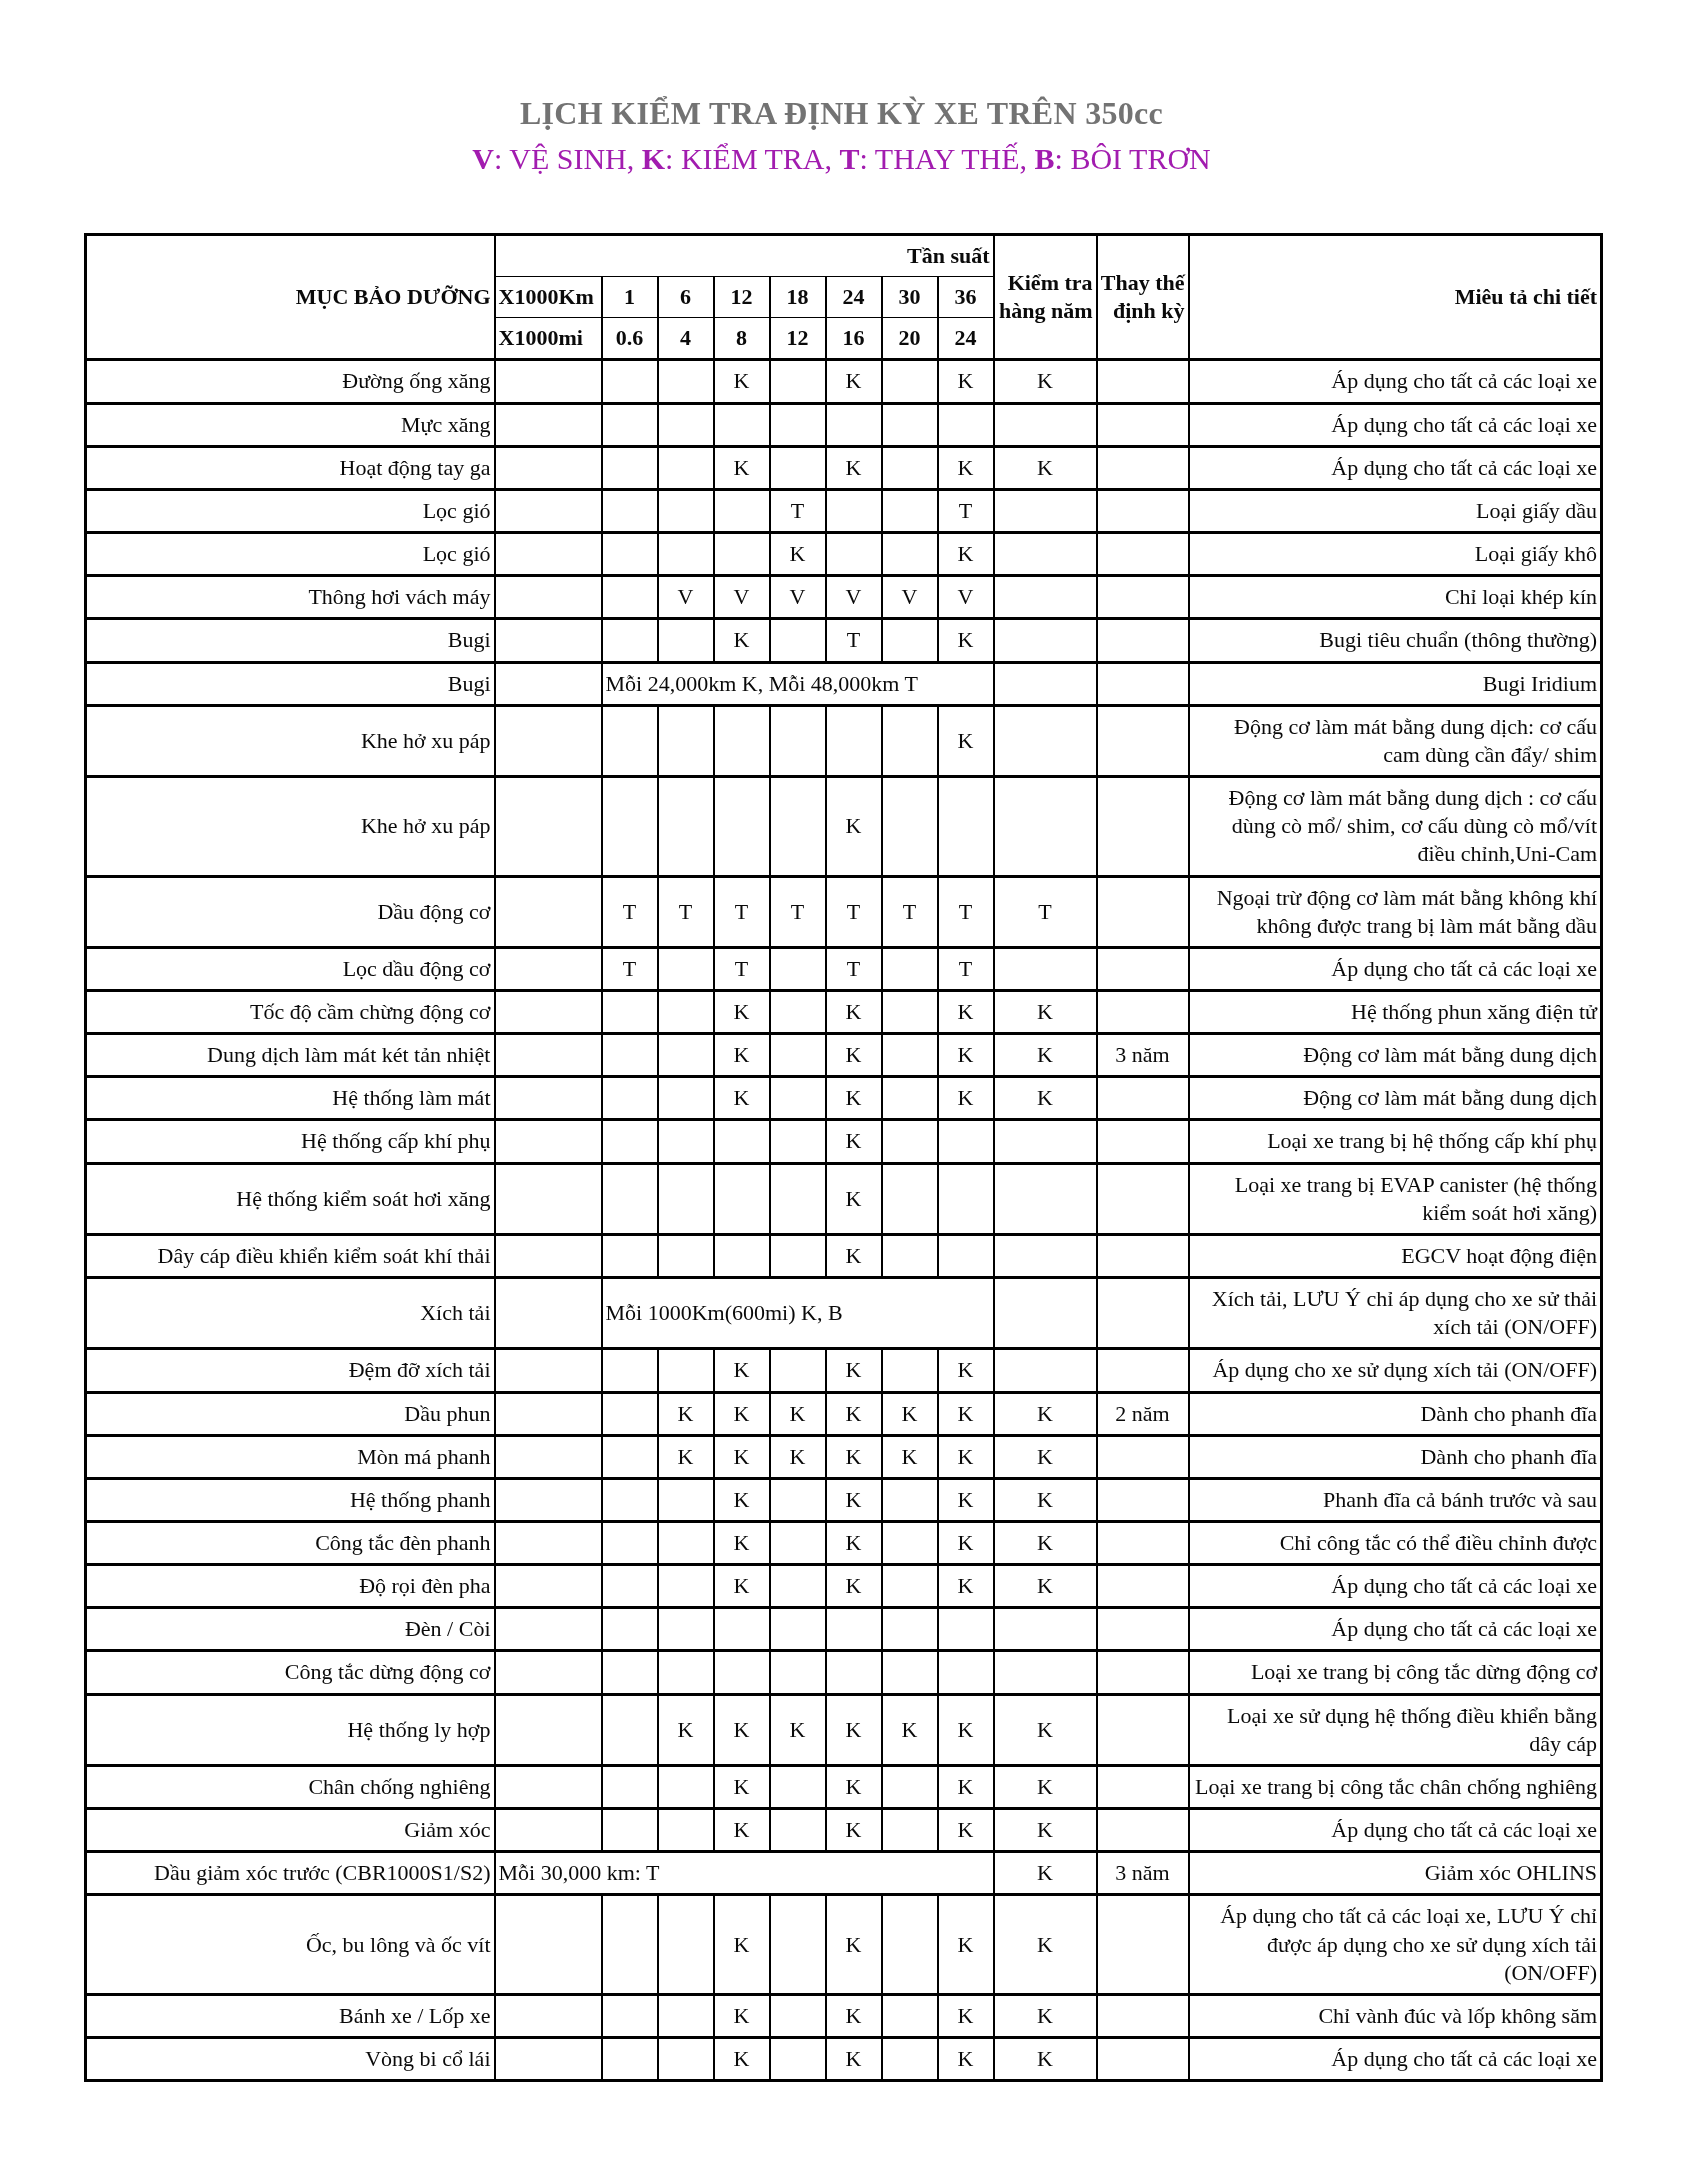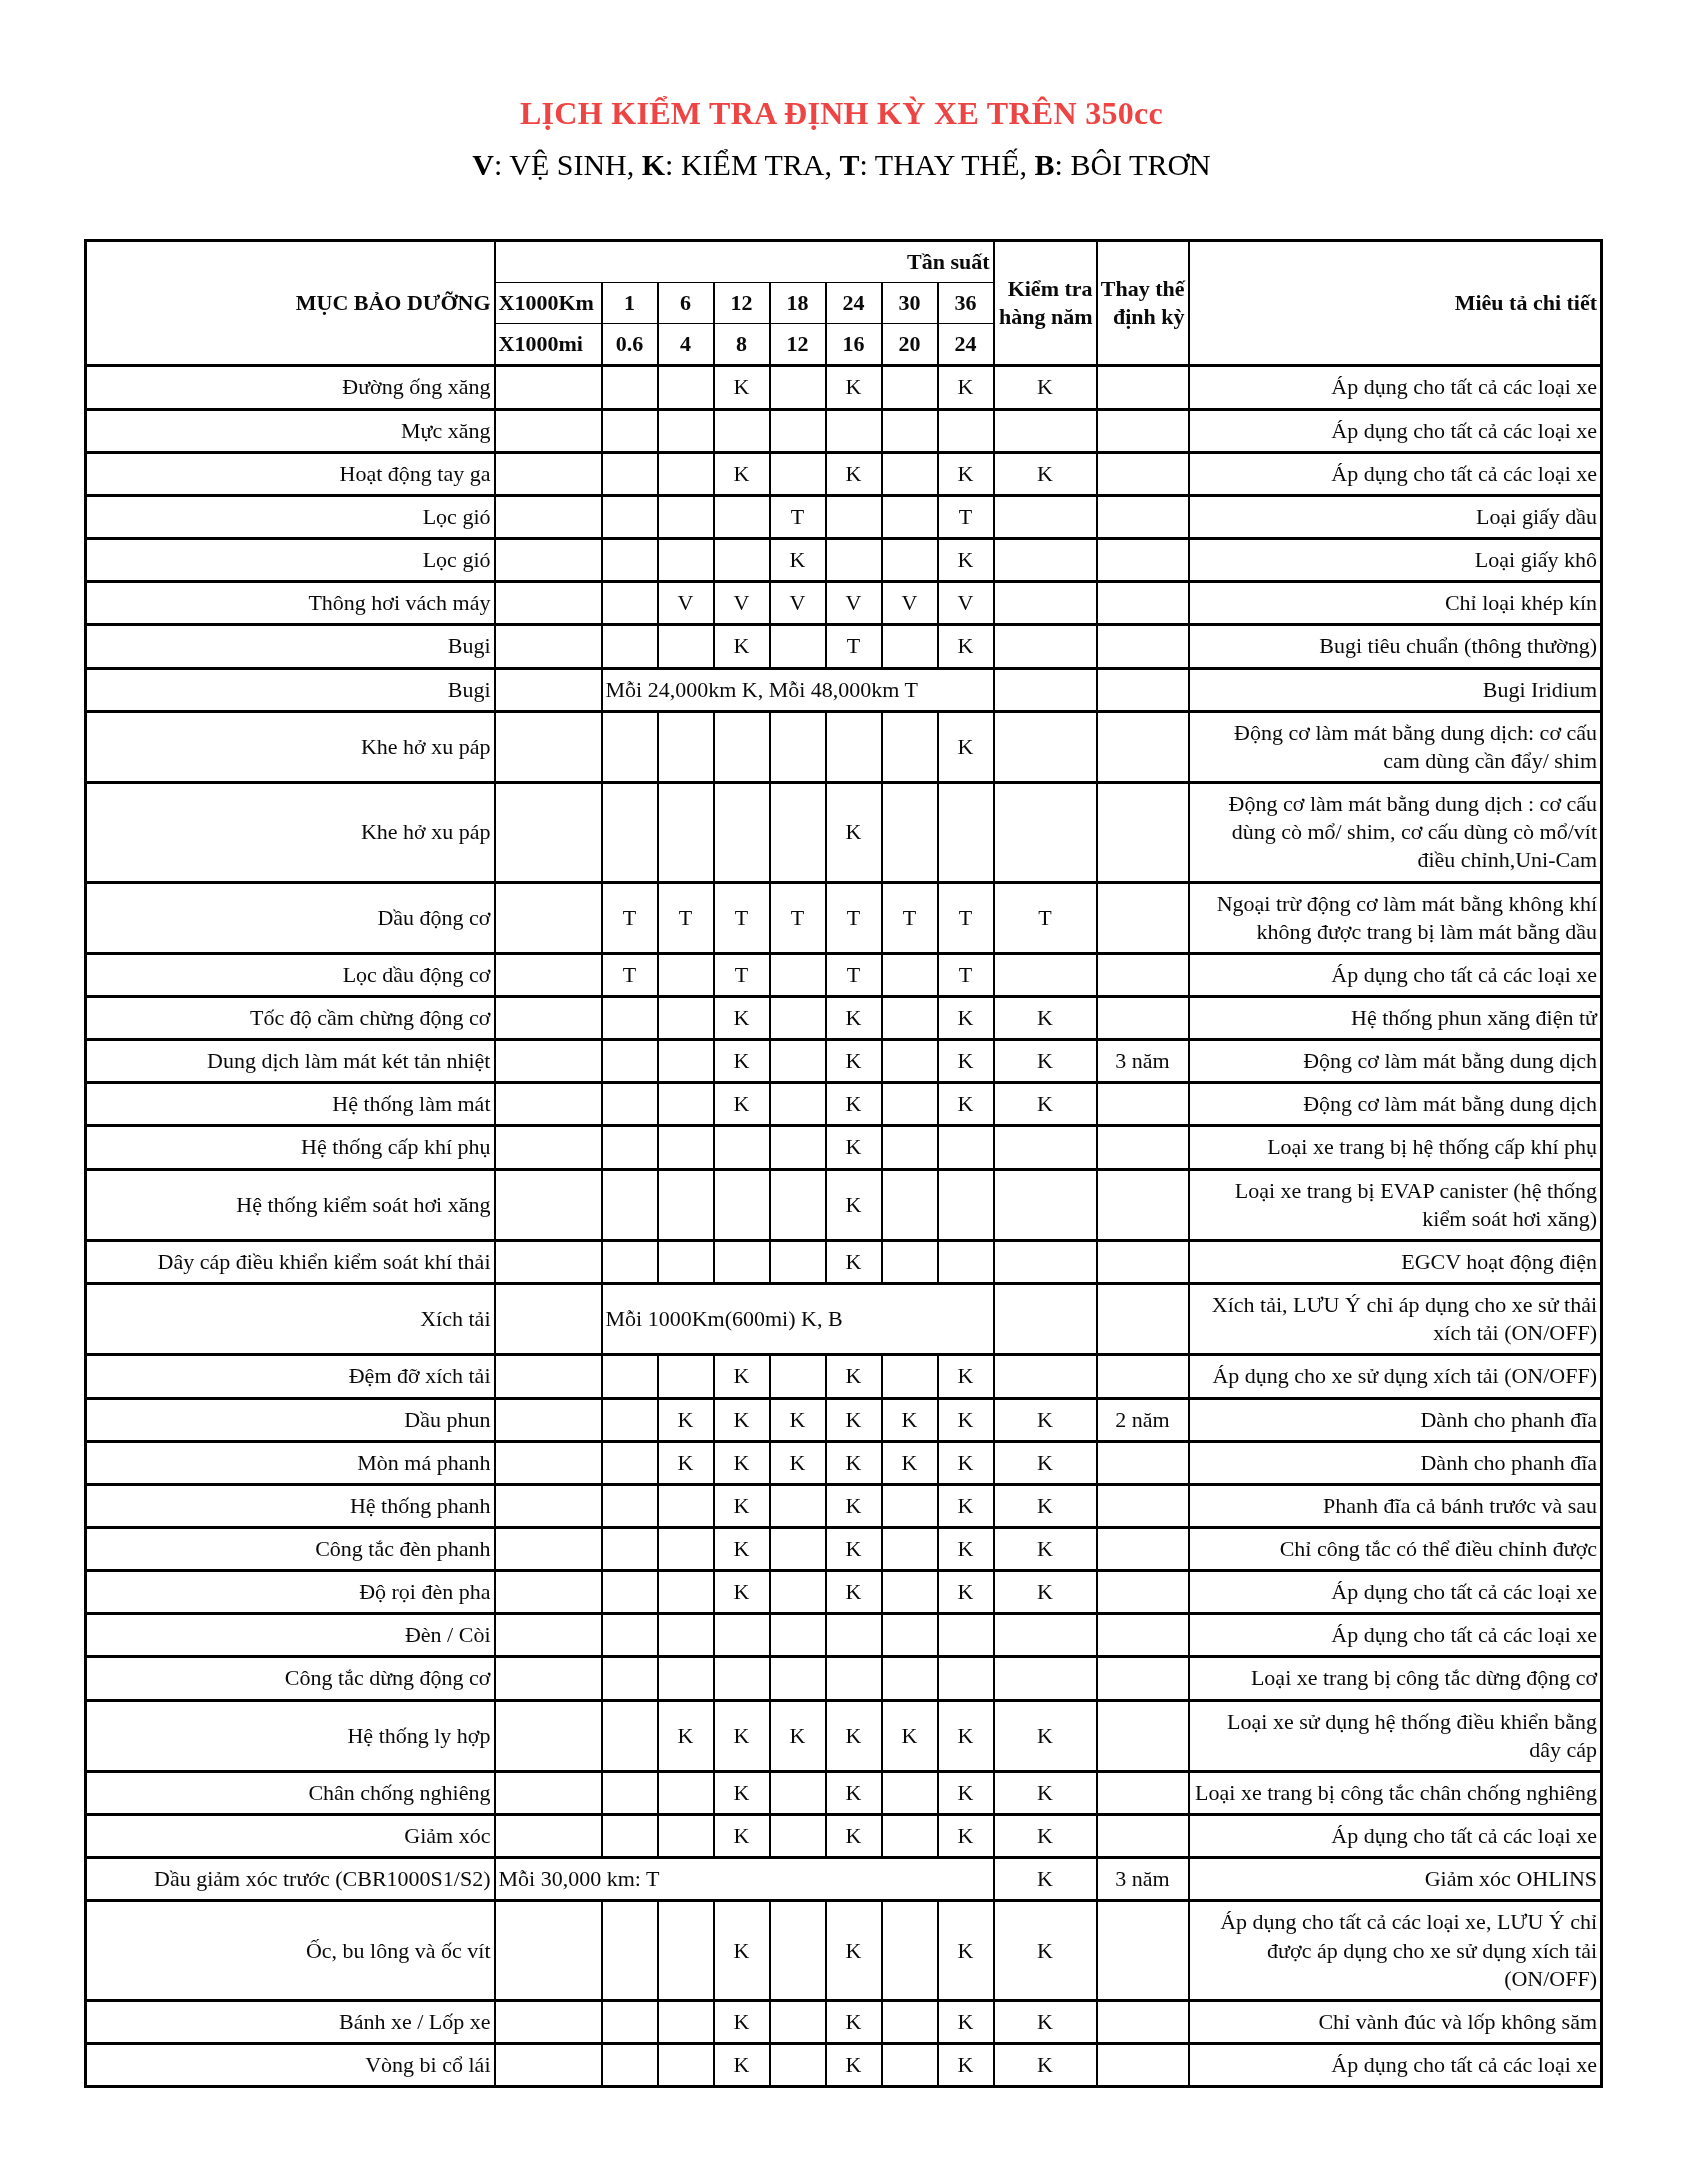--- a/index.html
+++ b/index.html
@@ -8,27 +8,27 @@
     width:1683px;height:2178px;
     background:#fff;color:#000;
     font-family:"Liberation Serif","DejaVu Serif",serif;
     overflow:hidden;
   }
   .title{
     padding-top:95px;
     text-align:center;
     font-size:32px;font-weight:bold;
     letter-spacing:0.3px;
-    color:#ef4444;
+    color:#737373;
   }
   .subtitle{
     text-align:center;
     font-size:30px;
-    margin-top:16px;
-    color:#000000;
+    margin-top:10px;
+    color:#a21caf;
   }
   .subtitle b{font-weight:bold;}
   table.sched{
     margin:57px 0 0 84px;
     width:1519px;
     table-layout:fixed;
     border-collapse:collapse;
     border:3px solid #000;
     font-size:22px;
     color:#0a0a0a;

